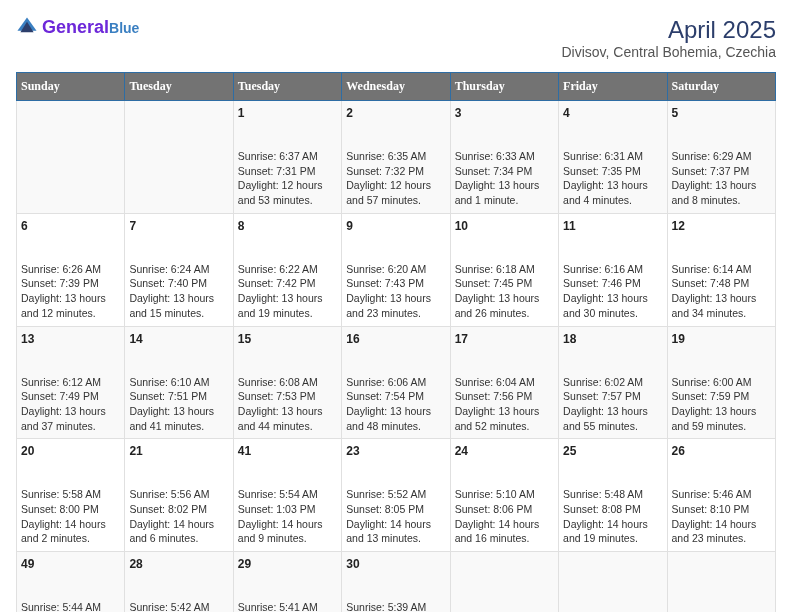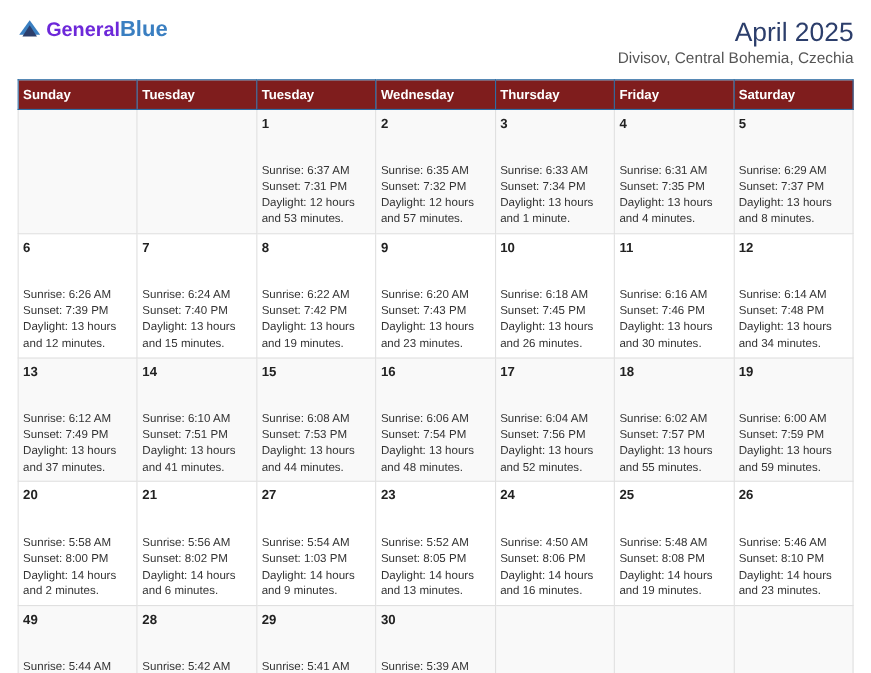--- a/index.html
+++ b/index.html
@@ -20,21 +20,21 @@
       display: flex;
       align-items: center;
       gap: 4px;
     }
     .logo-text-general {
       font-size: 18px;
       font-weight: bold;
       color: #6d28d9;
     }
     .logo-text-blue {
-      font-size: 20px;
+      font-size: 14px;
       font-weight: bold;
       color: #3a7fc1;
     }
     .logo-icon {
       width: 22px;
       height: 22px;
     }
     .title-block {
       text-align: right;
     }
@@ -46,22 +46,23 @@
     .subtitle {
       font-size: 14px;
       color: #555;
     }
     .calendar-table {
       width: 100%;
       border-collapse: collapse;
       font-size: 11px;
     }
     .calendar-table thead tr {
-      background-color: #7f1d1d;
+      background-color: #737373;
       color: #fff;
+      font-family: Liberation Serif, serif;
     }
     .calendar-table thead th {
       padding: 6px 4px;
       text-align: left;
       font-size: 12px;
       font-weight: bold;
       border: 1px solid #2e6da4;
     }
     .calendar-table tbody tr {
       border-bottom: 1px solid #ddd;
@@ -279,36 +280,36 @@
 and 2 minutes.</div>
         </td>
         <td>
           <span class="day-number">21</span>
           <div class="day-detail">Sunrise: 5:56 AM
 Sunset: 8:02 PM
 Daylight: 14 hours
 and 6 minutes.</div>
         </td>
         <td>
-          <span class="day-number">27</span>
+          <span class="day-number">41</span>
           <div class="day-detail">Sunrise: 5:54 AM
 Sunset: 1:03 PM
 Daylight: 14 hours
 and 9 minutes.</div>
         </td>
         <td>
           <span class="day-number">23</span>
           <div class="day-detail">Sunrise: 5:52 AM
 Sunset: 8:05 PM
 Daylight: 14 hours
 and 13 minutes.</div>
         </td>
         <td>
           <span class="day-number">24</span>
-          <div class="day-detail">Sunrise: 4:50 AM
+          <div class="day-detail">Sunrise: 5:10 AM
 Sunset: 8:06 PM
 Daylight: 14 hours
 and 16 minutes.</div>
         </td>
         <td>
           <span class="day-number">25</span>
           <div class="day-detail">Sunrise: 5:48 AM
 Sunset: 8:08 PM
 Daylight: 14 hours
 and 19 minutes.</div>

